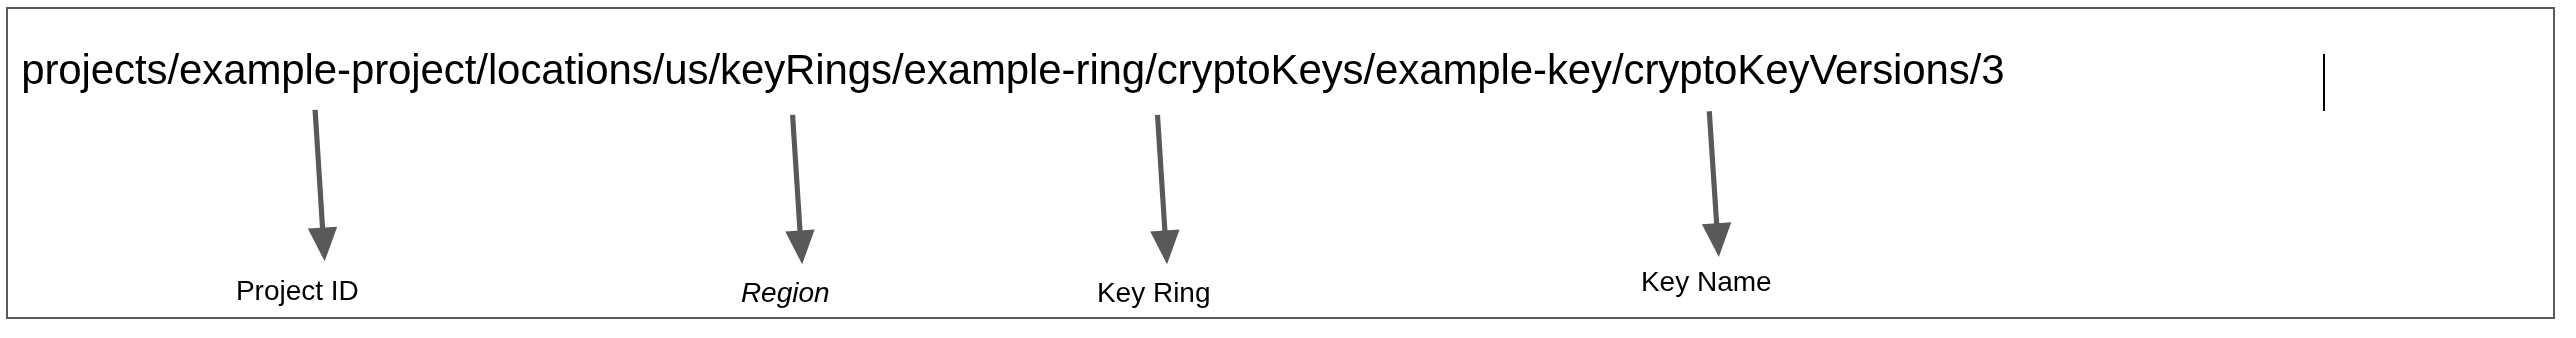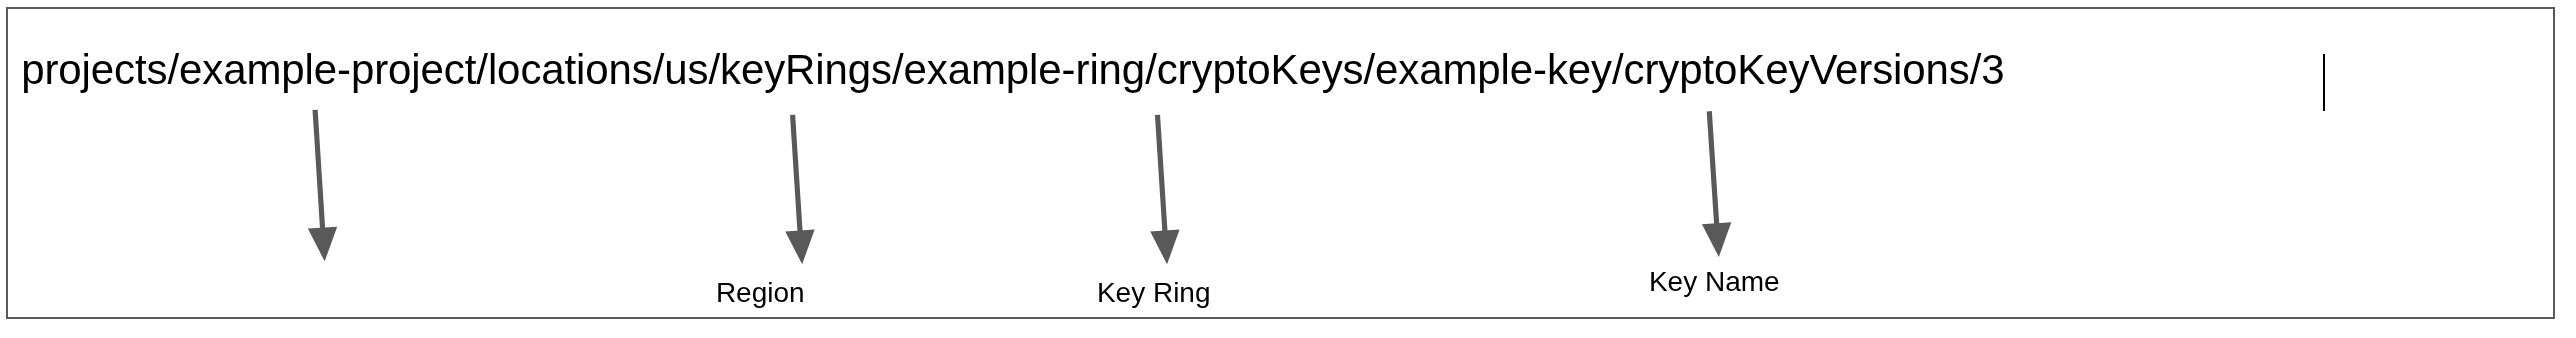--- a/index.html
+++ b/index.html
@@ -82,19 +82,20 @@
         <g>
           <line x1="1561" y1="144" x2="1571.4436601156476" y2="307.0817694981896" stroke="#595959" stroke-width="7"></line>
           <polygon points="1574,347 1551.1010938820896,302.3722048650942 1591.0193243838999,299.8158649807418" fill="#595959"></polygon>
         </g>
         <g>
           <line x1="2311" y1="139" x2="2321.3793797641897" y2="297.0859379468882" stroke="#595959" stroke-width="7"></line>
           <polygon points="2324,337 2301.029255702262,292.4091387568266 2340.9433177553738,289.7885185210162" fill="#595959"></polygon>
         </g>
       </svg>
 
-    <div class="anno-label" id="label-1" style="left: 708px; top: 269px;">Region</div>
+    <div class="anno-label" id="label-0" style="left: 228px; top: 267px;">Project ID</div>
+    <div class="anno-label" id="label-1" style="left: 733px; top: 269px; font-style: italic;">Region</div>
     <div class="anno-label" id="label-2" style="left: 1089px; top: 269px;">Key Ring</div>
-    <div class="anno-label" id="label-3" style="left: 1633px; top: 258px; margin-left: 8px;">Key Name</div>
+    <div class="anno-label" id="label-3" style="left: 1633px; top: 258px;">Key Name</div>
 
   </div>
 </div>
 
 
 </body></html>

